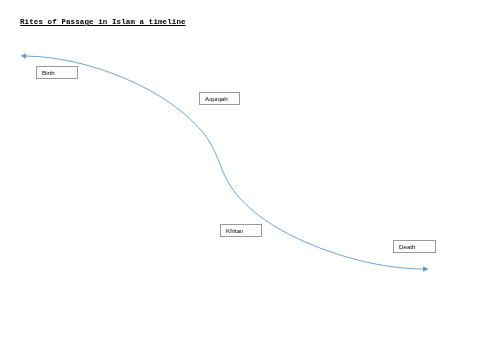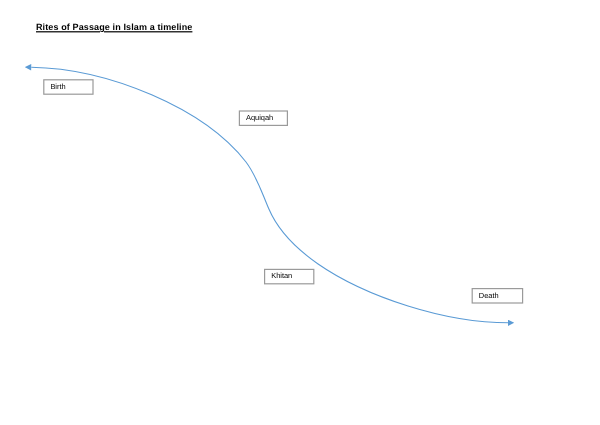--- a/index.html
+++ b/index.html
@@ -16,28 +16,29 @@
   }
   #canvas {
     position: absolute;
     left: 0;
     top: 0;
     width: 500px;
     height: 354px;
   }
   .title {
     position: absolute;
-    left: 30px;
+    left: 20px;
     top: 18px;
     font-size: 7.5px;
     font-weight: bold;
     color: #000000;
     text-decoration: underline;
     letter-spacing: 0.1px;
     white-space: nowrap;
+    font-family: Liberation Mono, monospace;
   }
   .timeline-svg {
     position: absolute;
     left: 0;
     top: 0;
     width: 500px;
     height: 354px;
     pointer-events: none;
   }
   .node-box {

